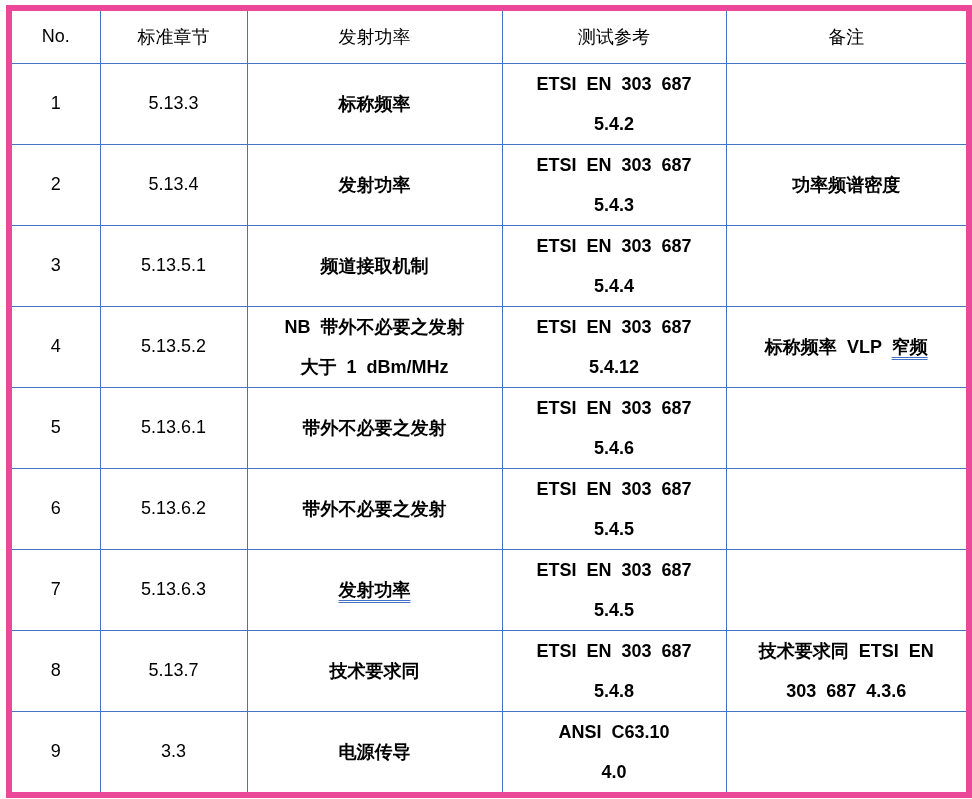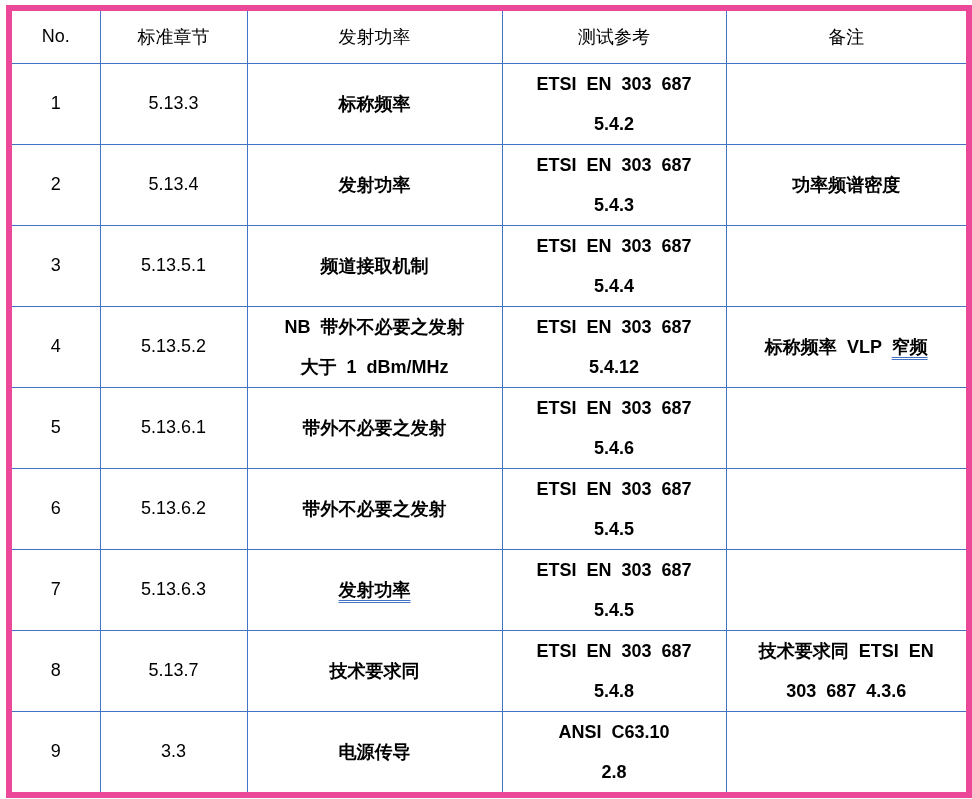--- a/index.html
+++ b/index.html
@@ -172,19 +172,19 @@
           </td>
         </tr>
         <tr>
           <td>9</td>
           <td>3.3</td>
           <td>
             <div class="line"><span>电源传导</span></div>
           </td>
           <td>
             <div class="line"><span>ANSI C63.10</span></div>
-            <div class="line"><span>2.8</span></div>
+            <div class="line"><span>4.0</span></div>
           </td>
           <td></td>
         </tr>
       </tbody>
   </table>
 </div>
 
 </body></html>

